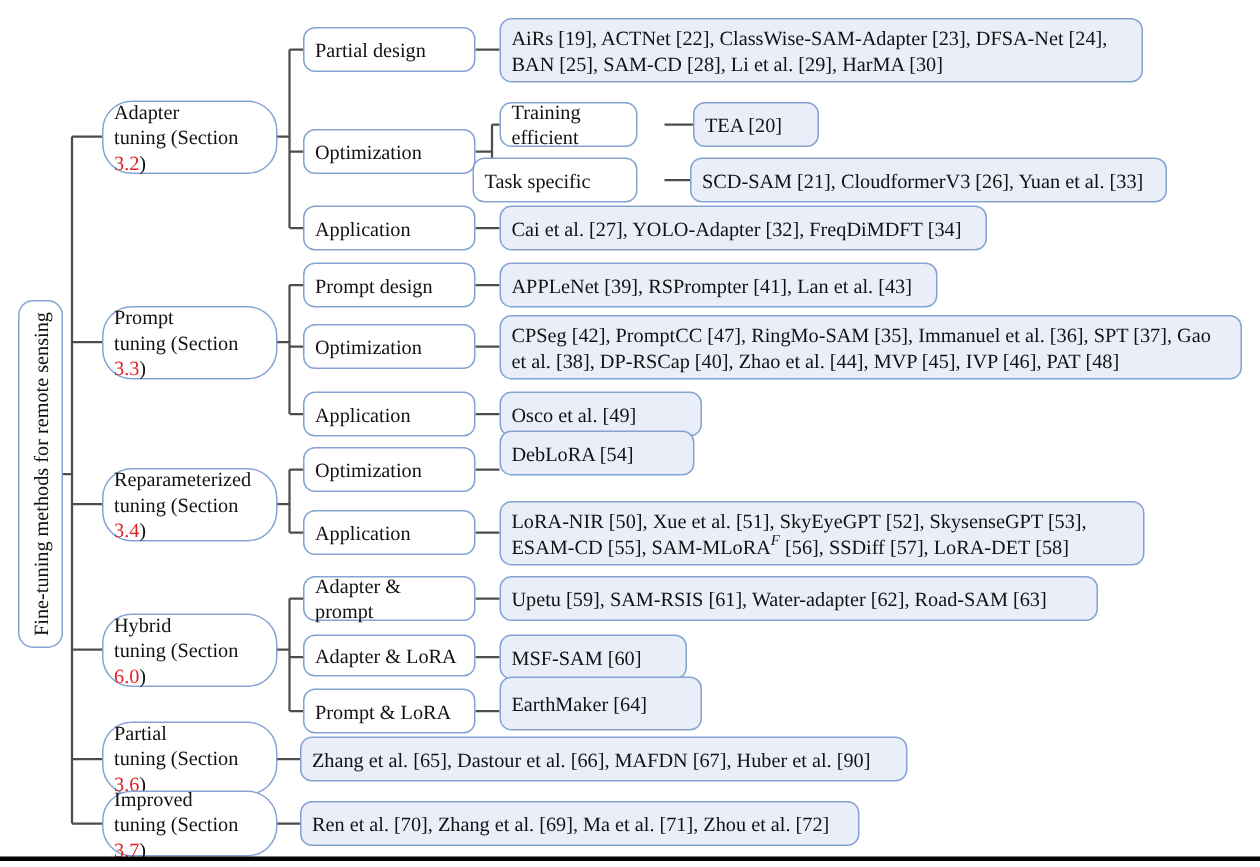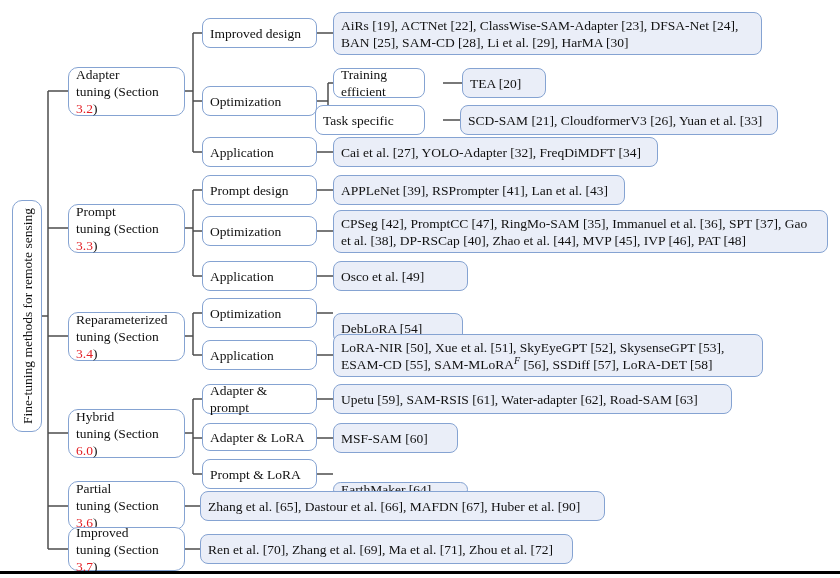--- a/index.html
+++ b/index.html
@@ -10,21 +10,21 @@
   }
   .wires{position:absolute;left:0;top:0;pointer-events:none;}
   .box{
     position:absolute;box-sizing:border-box;
     border:1.2px solid var(--box_border,#85a3d2);
     border-radius:8px;background:var(--category_fill,#ffffff);
     color:#111;font-size:13.5px;line-height:17px;
     display:flex;align-items:center;padding:2px 7px;
   }
   .leaf{background:var(--leaf_fill,#eaeef8);font-family:Liberation Serif, serif;}
-  .top{border-radius:10px;}
+  .top{border-radius:20px;}
   .center{}
   .red{color:var(--section_red,#e31e24);}
   .root{
     left:-89px;top:301px;width:232px;height:30px;
     transform:rotate(-90deg);
     justify-content:center;border-radius:10px;
   }
   sup.supF{font-size:10px;font-style:italic;line-height:0;}
   .bottom-rule{position:absolute;left:0;top:571px;width:840px;height:3px;background:#000;}
 </style>
@@ -81,21 +81,21 @@
 </div>
 <div class="box top" style="left:68px;top:527px;width:117px;height:44px">
   <div>
     <span>Improved</span><br>
     <span>tuning (Section</span>
     <span class="red">3.7</span><span>)</span>
   </div>
 </div>
 
 <div class="box" style="left:202px;top:18px;width:115px;height:30px">
-  <span>Improved design</span>
+  <span>Partial design</span>
 </div>
 <div class="box" style="left:202px;top:86px;width:115px;height:30px">
   <span>Optimization</span>
 </div>
 <div class="box" style="left:202px;top:137px;width:115px;height:30px">
   <span>Application</span>
 </div>
 
 <div class="box" style="left:333px;top:68px;width:92px;height:30px">
   <span>Training efficient</span>
@@ -137,21 +137,21 @@
   <span>Osco et al. [49]</span>
 </div>
 
 <div class="box" style="left:202px;top:298px;width:115px;height:30px">
   <span>Optimization</span>
 </div>
 <div class="box" style="left:202px;top:340px;width:115px;height:30px">
   <span>Application</span>
 </div>
 
-<div class="box leaf" style="left:333px;top:313px;width:130px;height:30px">
+<div class="box leaf" style="left:333px;top:287px;width:130px;height:30px">
   <span>DebLoRA [54]</span>
 </div>
 <div class="box leaf" style="left:333px;top:334px;width:430px;height:43px">
   <span><span>LoRA-NIR [50], Xue et al. [51], SkyEyeGPT [52], SkysenseGPT [53], ESAM-CD [55], SAM-MLoRA</span><sup class="supF">F</sup><span> [56], SSDiff [57], LoRA-DET [58]</span></span>
 </div>
 
 <div class="box" style="left:202px;top:384px;width:115px;height:30px">
   <span>Adapter &amp; prompt</span>
 </div>
 <div class="box" style="left:202px;top:423px;width:115px;height:28px">
@@ -160,21 +160,21 @@
 <div class="box" style="left:202px;top:459px;width:115px;height:30px">
   <span>Prompt &amp; LoRA</span>
 </div>
 
 <div class="box leaf" style="left:333px;top:384px;width:399px;height:30px">
   <span>Upetu [59], SAM-RSIS [61], Water-adapter [62], Road-SAM [63]</span>
 </div>
 <div class="box leaf" style="left:333px;top:423px;width:125px;height:30px">
   <span>MSF-SAM [60]</span>
 </div>
-<div class="box leaf" style="left:333px;top:482px;width:135px;height:15px">
+<div class="box leaf" style="left:333px;top:451px;width:135px;height:36px">
   <span>EarthMaker [64]</span>
 </div>
 
 <div class="box leaf" style="left:200px;top:491px;width:405px;height:30px">
   <span>Zhang et al. [65], Dastour et al. [66], MAFDN [67], Huber et al. [90]</span>
 </div>
 <div class="box leaf" style="left:200px;top:534px;width:373px;height:30px">
   <span>Ren et al. [70], Zhang et al. [69], Ma et al. [71], Zhou et al. [72]</span>
 </div>
 

